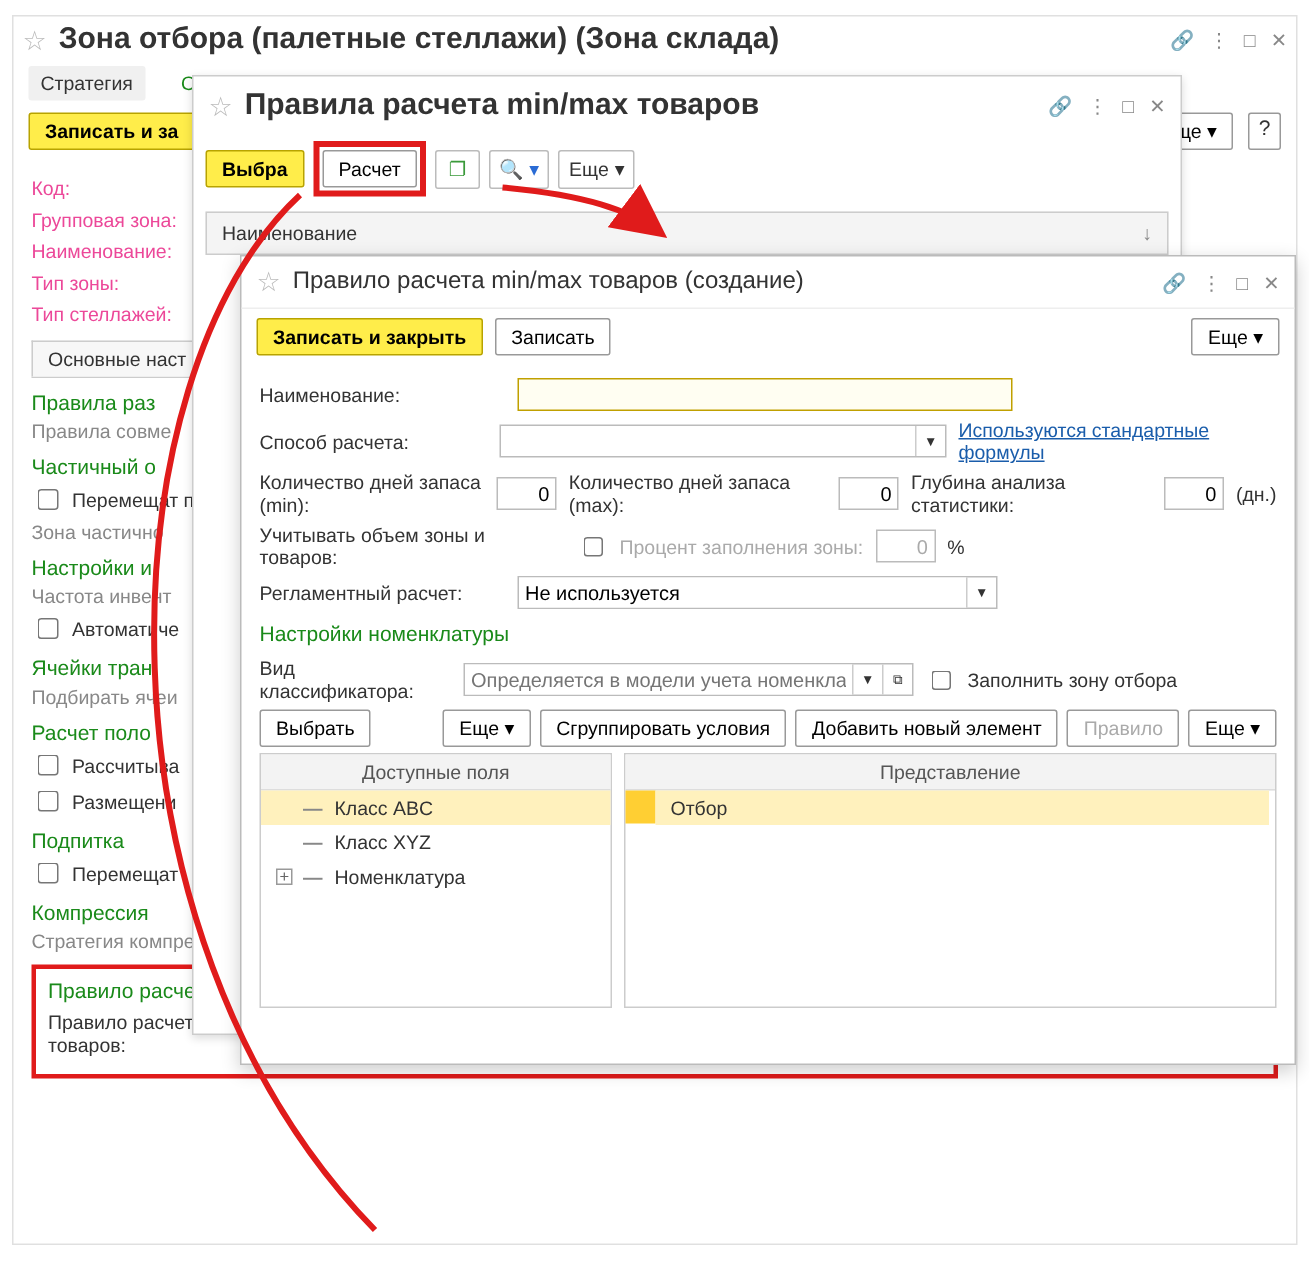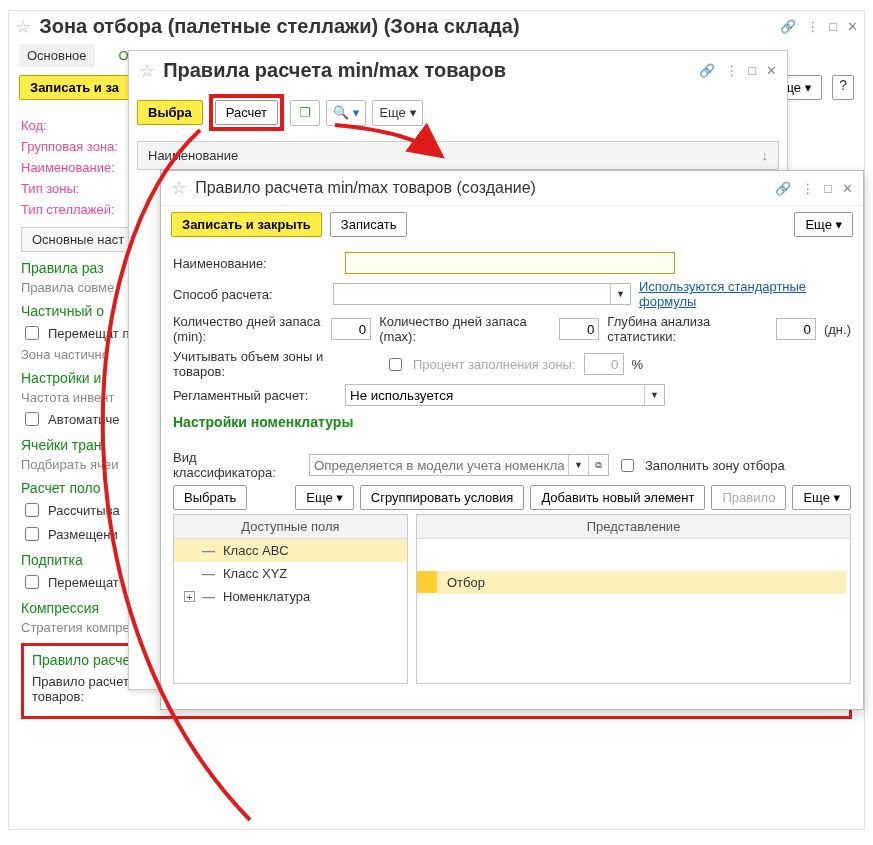--- a/index.html
+++ b/index.html
@@ -55,32 +55,32 @@
   .w3row { display:flex; align-items:center; margin:5px 0; gap:8px; font-size:13px; }
   .w3row .lab { width:164px; }
   .ip-yellow { border:1px solid #c0a000; background:#fffef2; height:22px; flex:1; padding:0 4px; outline:none; }
   .ip-white { border:1px solid #bbb; background:#fff; height:22px; padding:0 4px; outline:none; }
   .numf { width:40px; text-align:right; }
   .sel { display:flex; border:1px solid #bbb; height:22px; width:320px; }
   .sel input { flex:1; border:none; padding:0 4px; outline:none; }
   .sel .dd { width:20px; border-left:1px solid #ccc; display:flex; align-items:center; justify-content:center; font-size:9px; cursor:pointer; }
   .link { color:#1a5dab; text-decoration:underline; cursor:pointer; }
   .greyph { color:#aaa; }
-  .section-green { color:#1a8a1a; font-size:14px; margin:8px 0 20px 0;font-weight:bold; }
+  .section-green { color:#1a8a1a; font-size:14px; margin:8px 0 8px 0; }
   .btnrow { display:flex; gap:6px; margin:4px 0; }
   .btnrow .spacer { flex:1; }
   .twocol { display:flex; gap:8px; margin-top:4px; }
   .panel { border:1px solid #ccc; flex:1; min-height:170px; }
   .panel-head { background:#f3f3f3; border-bottom:1px solid #ddd; padding:4px 8px; font-size:13px; color:#555; text-align:center; }
   .panel-head.center { text-align:center; }
   .tree-item { display:flex; align-items:center; gap:8px; padding:4px 8px 4px 28px; font-size:13px; }
   .tree-item.hl { background:#fff1bd; }
   .dash { color:#888; font-weight:bold; }
   .plus { position:absolute; margin-left:-18px; font-size:11px; color:#666; border:1px solid #999; width:11px; height:11px; display:flex; align-items:center; justify-content:center; }
-  .repr-row { height:22px;margin-top:32px; }
+  .repr-row { height:22px; }
   .repr-row .mark { display:inline-block; width:20px; height:100%; background:#ffcf33; vertical-align:top; }
   .repr-row .txt { display:inline-block; padding:4px 10px; background:#fff1bd; width:calc(100% - 24px); }
   .q-badge{border:1px solid #999;padding:1px 6px;font-size:14px;cursor:pointer;border-radius:2px;}
   .dis{color:#aaa;}
 
   
   svg.annot { position:absolute; left:0; top:0; pointer-events:none; }
 </style>
 </head>
 <body>
@@ -90,21 +90,21 @@
     <span class="star">☆</span>
     <span class="title-txt">Зона отбора (палетные стеллажи) (Зона склада)</span>
     <div class="win-ctrls">
       <span>🔗</span>
       <span>⋮</span>
       <span>□</span>
       <span>✕</span>
     </div>
   </div>
   <div class="tabs">
-    <span class="tab active">Основное</span>
+    <span class="tab active">Стратегия</span>
     <span class="tab green">Ос</span>
   </div>
   <div class="toolbar">
     <button class="btn btn-yellow">Записать и за</button>
     <div style="flex:1"></div>
     <button class="btn"><span>ще</span> ▾</button>
     <span class="q-badge">?</span>
   </div>
   <div class="form-area">
     <div class="frow">

